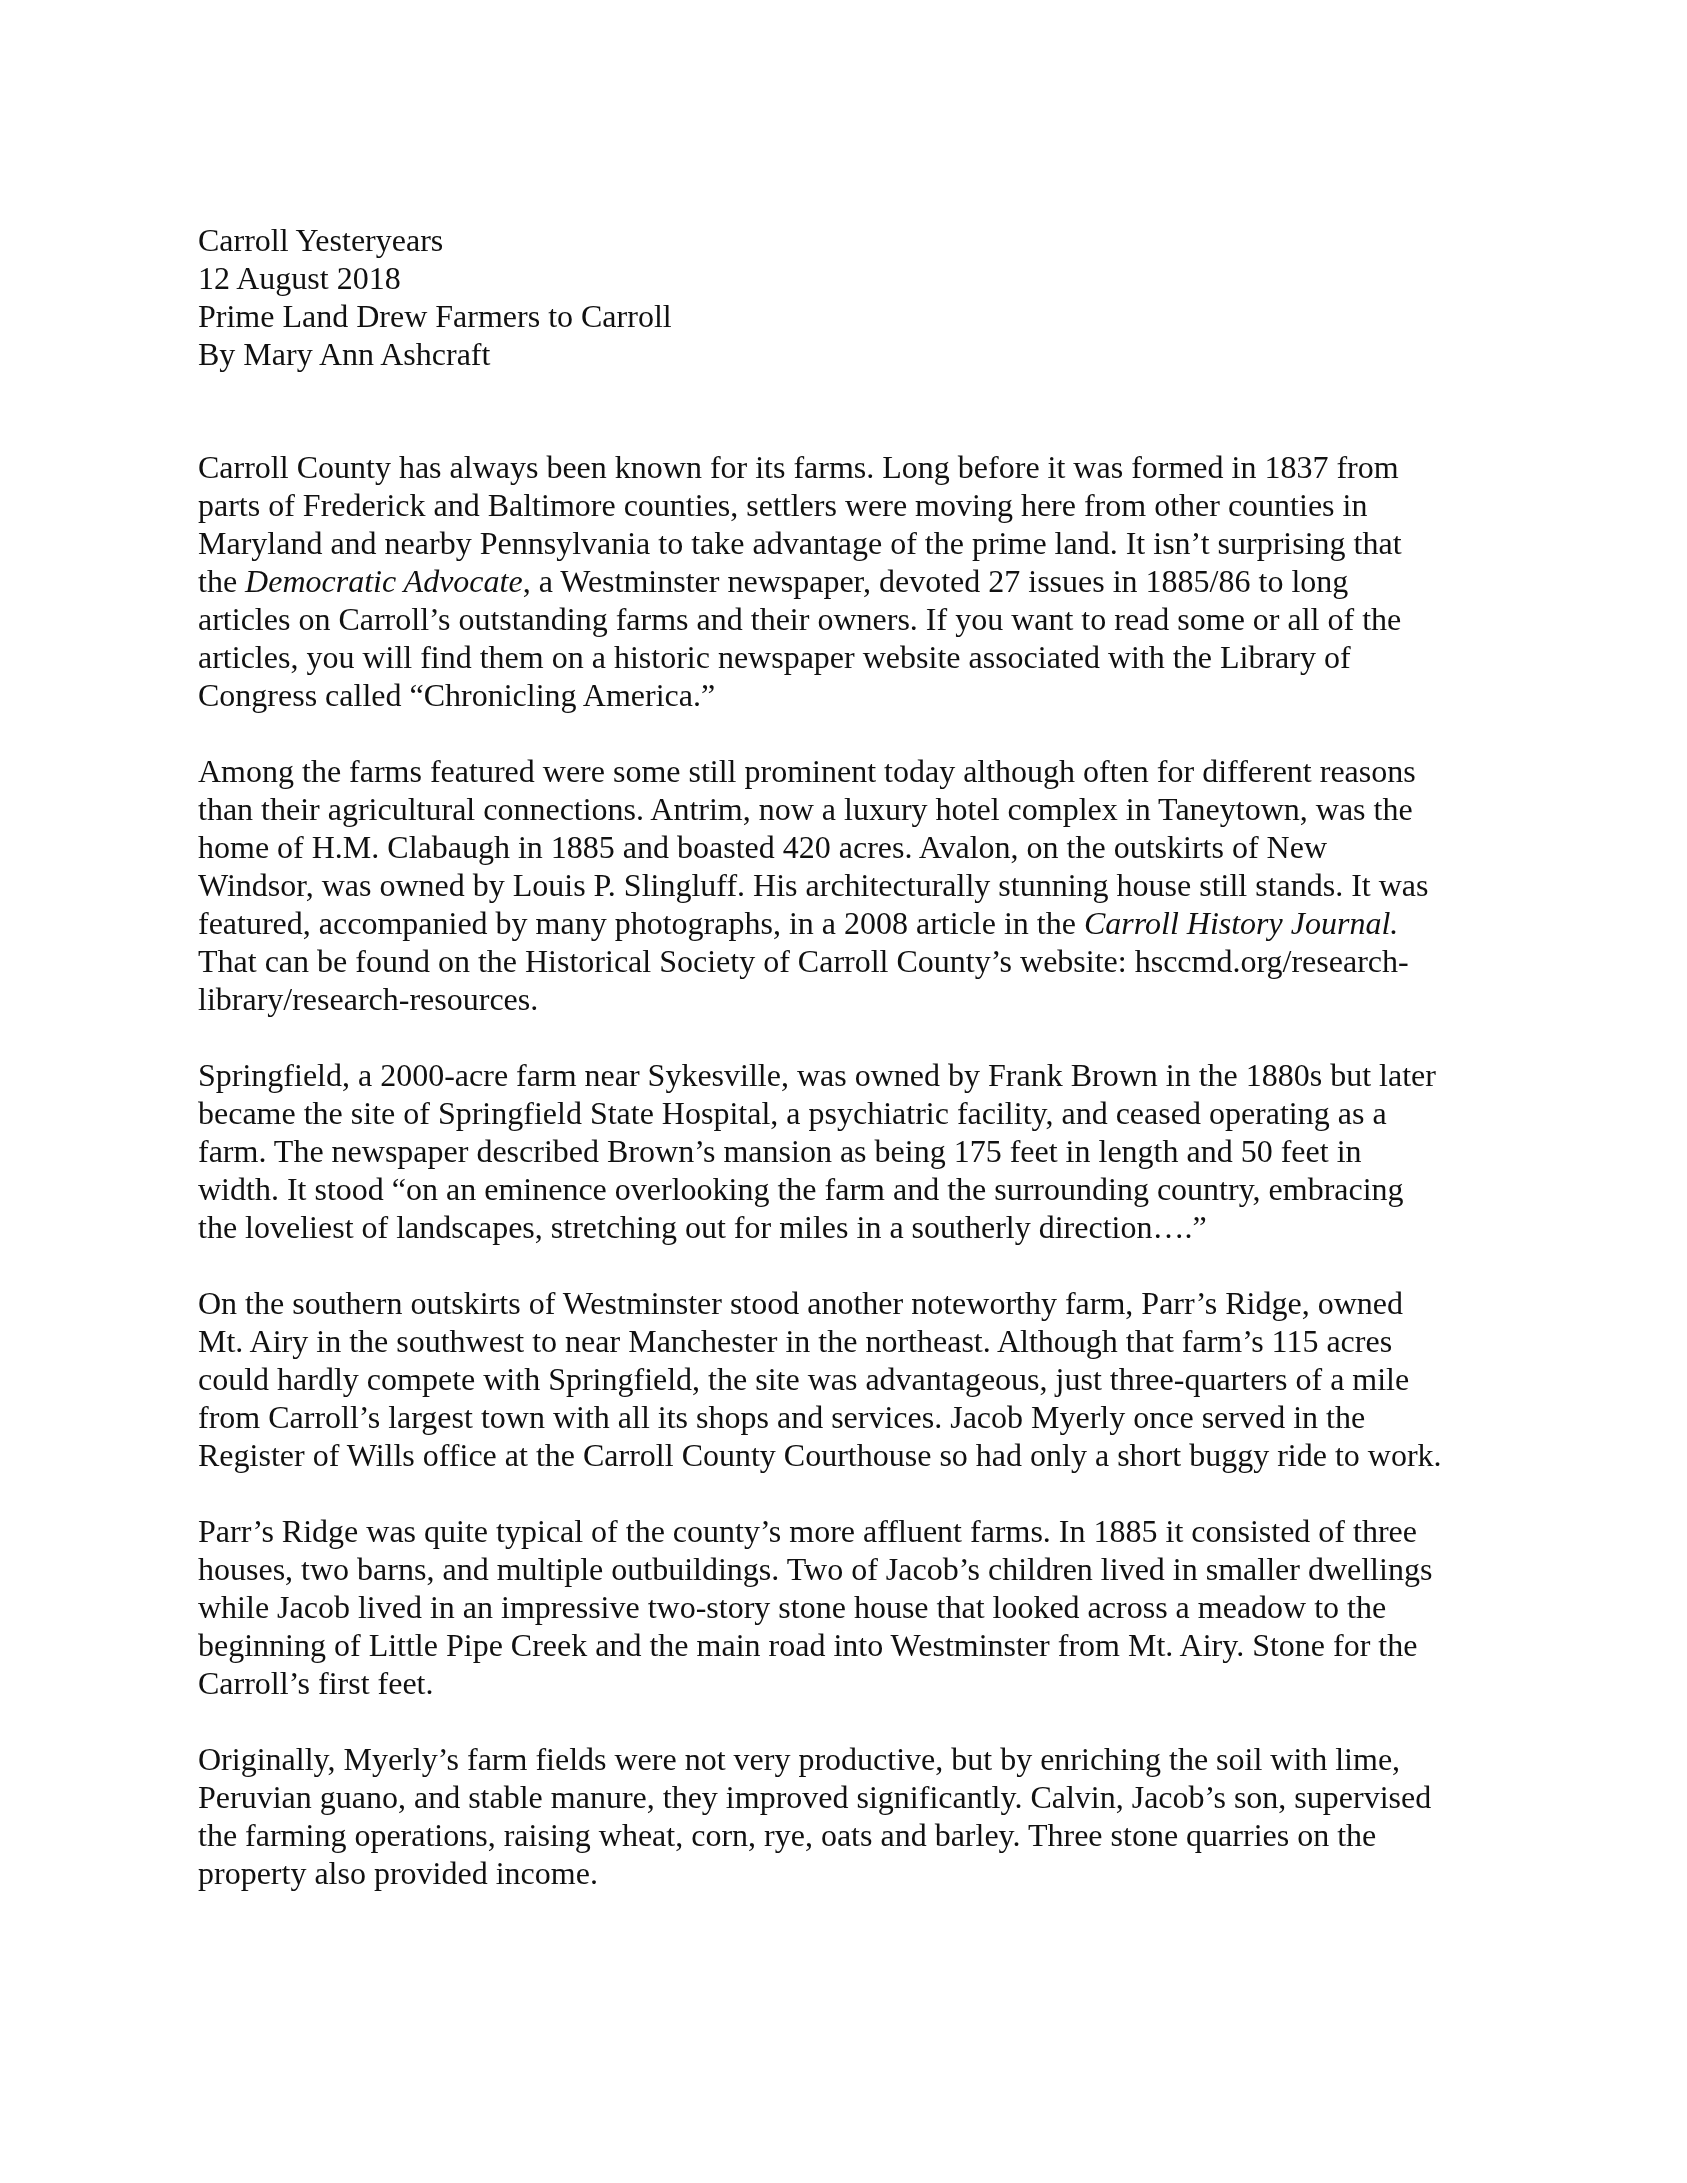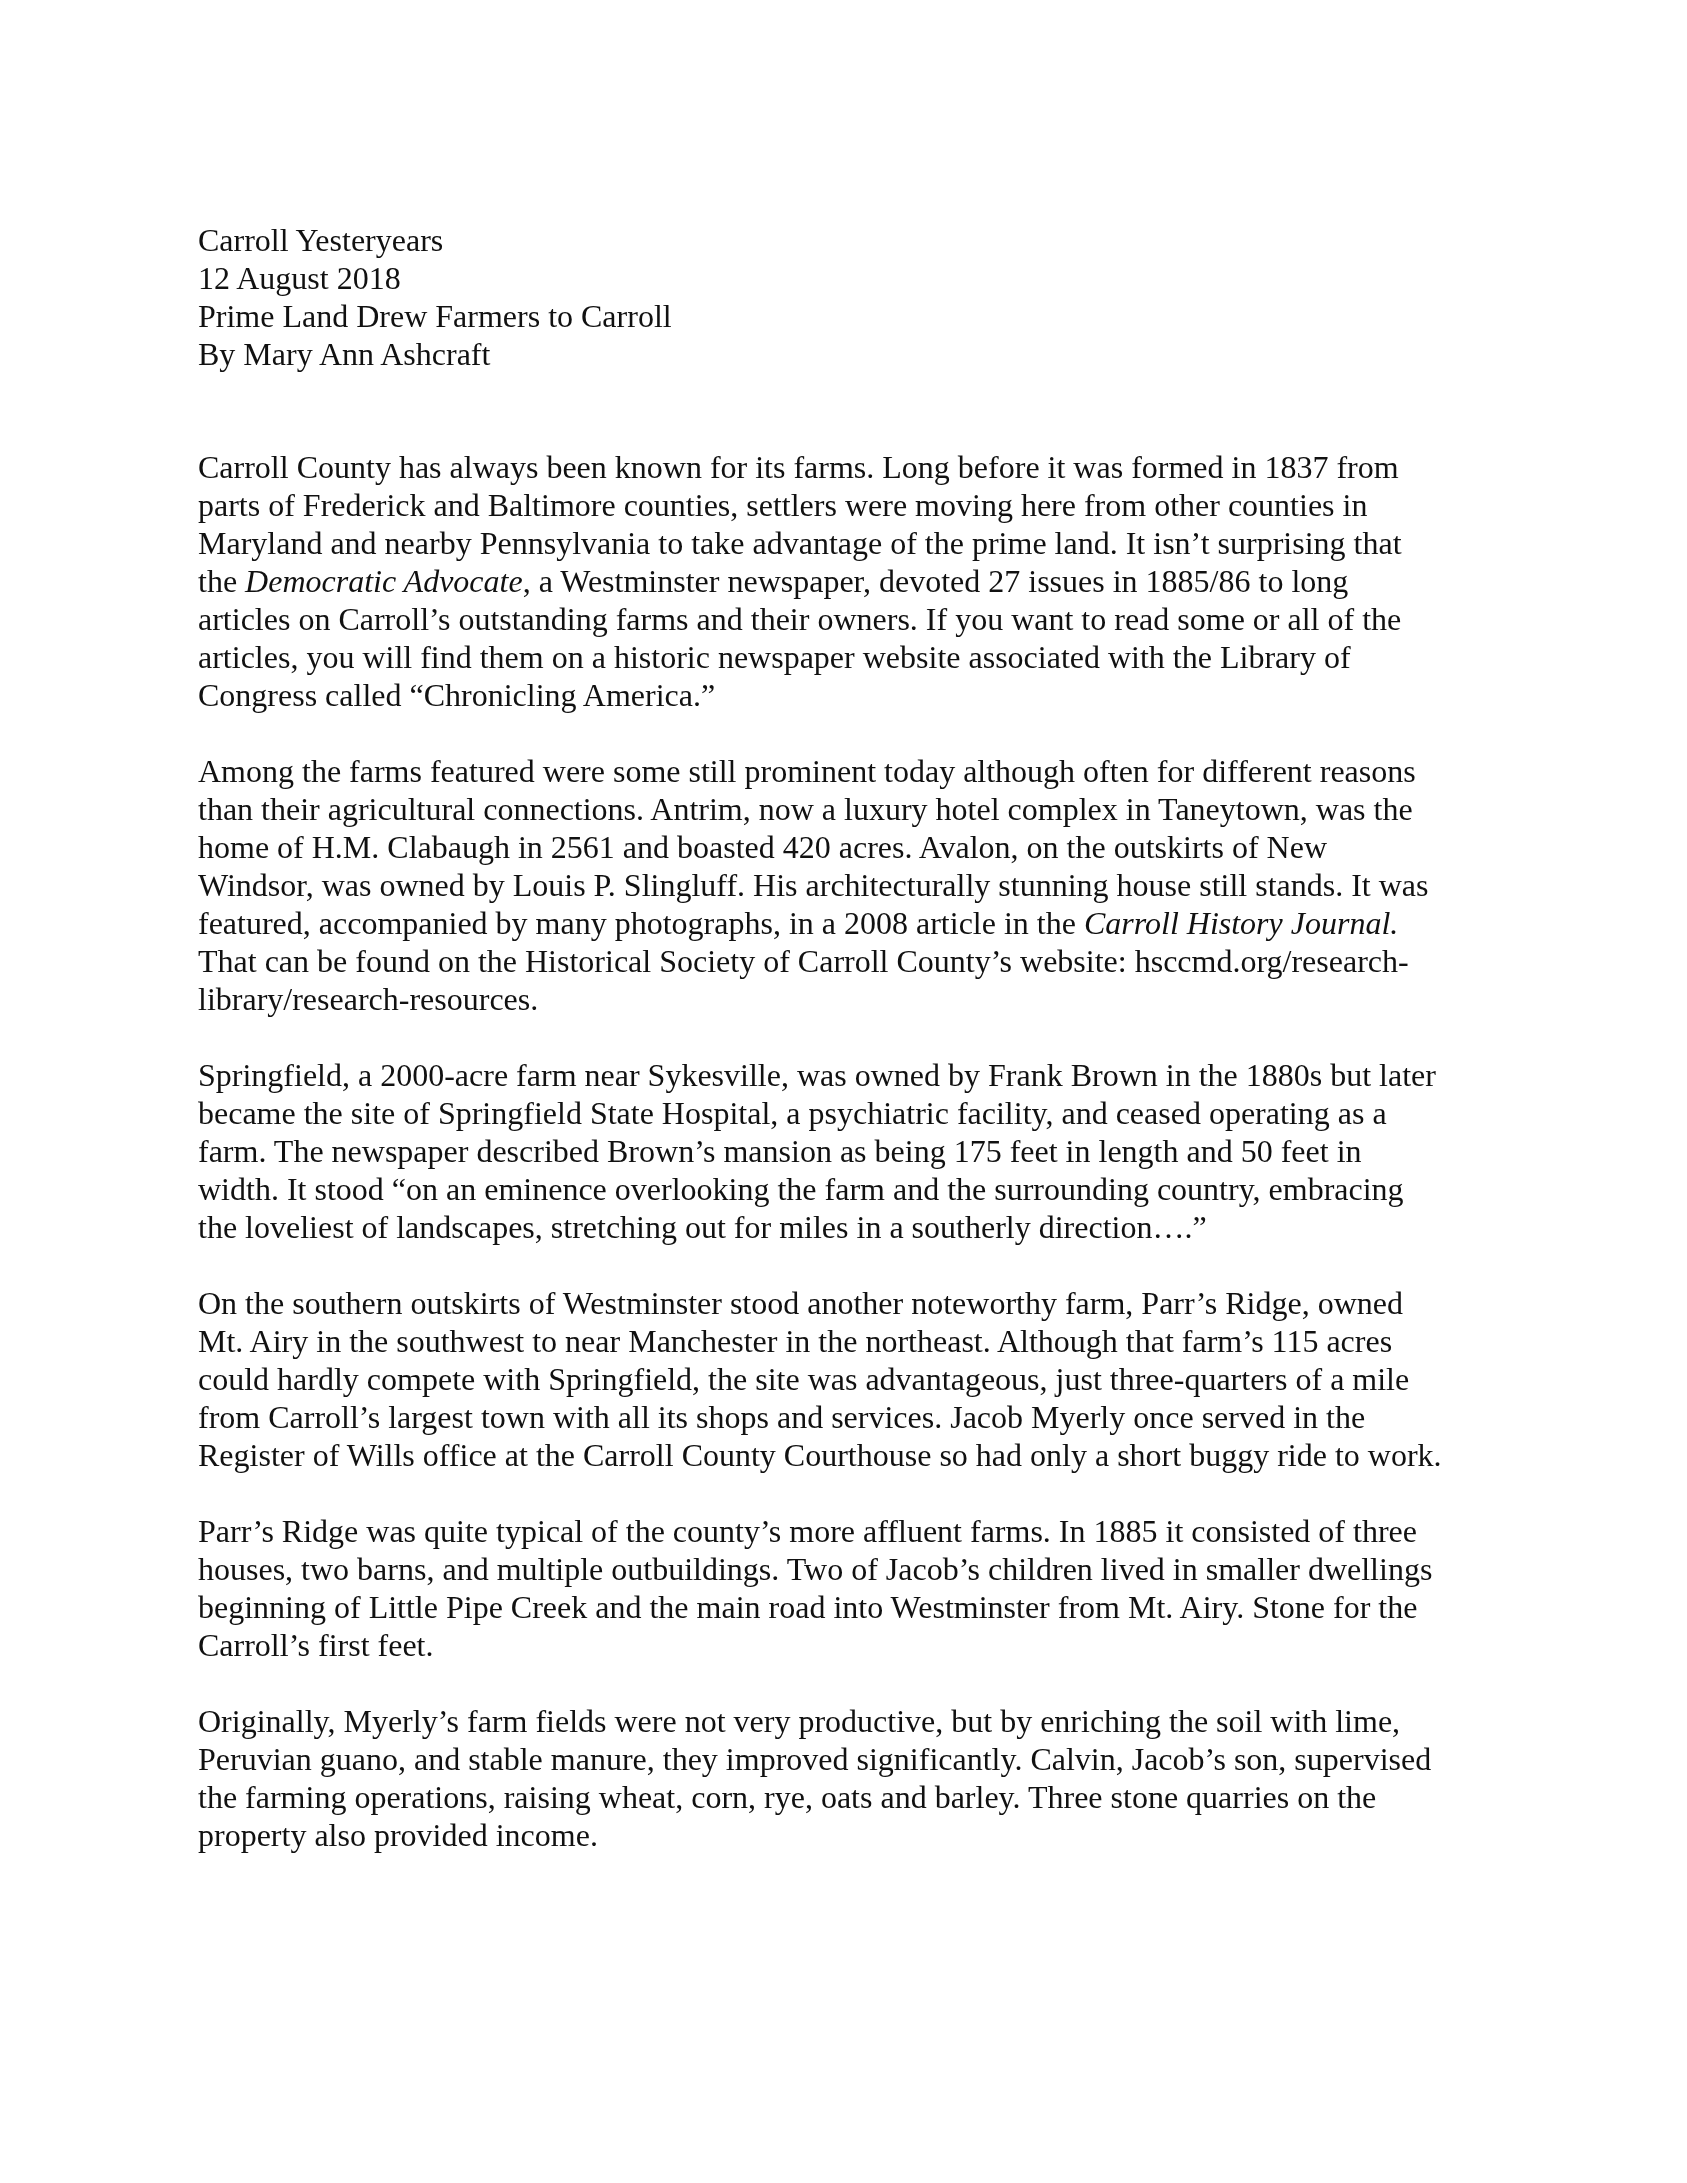--- a/index.html
+++ b/index.html
@@ -31,21 +31,21 @@
         <span class="line"><span>parts of Frederick and Baltimore counties, settlers were moving here from other counties in</span></span>
         <span class="line"><span>Maryland and nearby Pennsylvania to take advantage of the prime land. It isn’t surprising that</span></span>
         <span class="line"><span>the </span><em>Democratic Advocate</em><span>, a Westminster newspaper, devoted 27 issues in 1885/86 to long</span></span>
         <span class="line"><span>articles on Carroll’s outstanding farms and their owners. If you want to read some or all of the</span></span>
         <span class="line"><span>articles, you will find them on a historic newspaper website associated with the Library of</span></span>
         <span class="line"><span>Congress called “Chronicling America.”</span></span>
       </div>
       <div class="para">
         <span class="line"><span>Among the farms featured were some still prominent today although often for different reasons</span></span>
         <span class="line"><span>than their agricultural connections. Antrim, now a luxury hotel complex in Taneytown, was the</span></span>
-        <span class="line"><span>home of H.M. Clabaugh in 2561 and boasted 420 acres. Avalon, on the outskirts of New</span></span>
+        <span class="line"><span>home of H.M. Clabaugh in 1885 and boasted 420 acres. Avalon, on the outskirts of New</span></span>
         <span class="line"><span>Windsor, was owned by Louis P. Slingluff. His architecturally stunning house still stands. It was</span></span>
         <span class="line"><span>featured, accompanied by many photographs, in a 2008 article in the </span><em>Carroll History Journal.</em></span>
         <span class="line"><span>That can be found on the Historical Society of Carroll County’s website: hsccmd.org/research-</span></span>
         <span class="line"><span>library/research-resources.</span></span>
       </div>
       <div class="para">
         <span class="line"><span>Springfield, a 2000-acre farm near Sykesville, was owned by Frank Brown in the 1880s but later</span></span>
         <span class="line"><span>became the site of Springfield State Hospital, a psychiatric facility, and ceased operating as a</span></span>
         <span class="line"><span>farm. The newspaper described Brown’s mansion as being 175 feet in length and 50 feet in</span></span>
         <span class="line"><span>width. It stood “on an eminence overlooking the farm and the surrounding country, embracing</span></span>
@@ -54,20 +54,21 @@
       <div class="para">
         <span class="line"><span>On the southern outskirts of Westminster stood another noteworthy farm, Parr’s Ridge, owned</span></span>
         <span class="line"><span>Mt. Airy in the southwest to near Manchester in the northeast. Although that farm’s 115 acres</span></span>
         <span class="line"><span>could hardly compete with Springfield, the site was advantageous, just three-quarters of a mile</span></span>
         <span class="line"><span>from Carroll’s largest town with all its shops and services. Jacob Myerly once served in the</span></span>
         <span class="line"><span>Register of Wills office at the Carroll County Courthouse so had only a short buggy ride to work.</span></span>
       </div>
       <div class="para">
         <span class="line"><span>Parr’s Ridge was quite typical of the county’s more affluent farms. In 1885 it consisted of three</span></span>
         <span class="line"><span>houses, two barns, and multiple outbuildings. Two of Jacob’s children lived in smaller dwellings</span></span>
+        <span class="line"><span>while Jacob lived in an impressive two-story stone house that looked across a meadow to the</span></span>
         <span class="line"><span>beginning of Little Pipe Creek and the main road into Westminster from Mt. Airy. Stone for the</span></span>
         <span class="line"><span>Carroll’s first feet.</span></span>
       </div>
       <div class="para">
         <span class="line"><span>Originally, Myerly’s farm fields were not very productive, but by enriching the soil with lime,</span></span>
         <span class="line"><span>Peruvian guano, and stable manure, they improved significantly. Calvin, Jacob’s son, supervised</span></span>
         <span class="line"><span>the farming operations, raising wheat, corn, rye, oats and barley. Three stone quarries on the</span></span>
         <span class="line"><span>property also provided income.</span></span>
       </div>
     </div>

